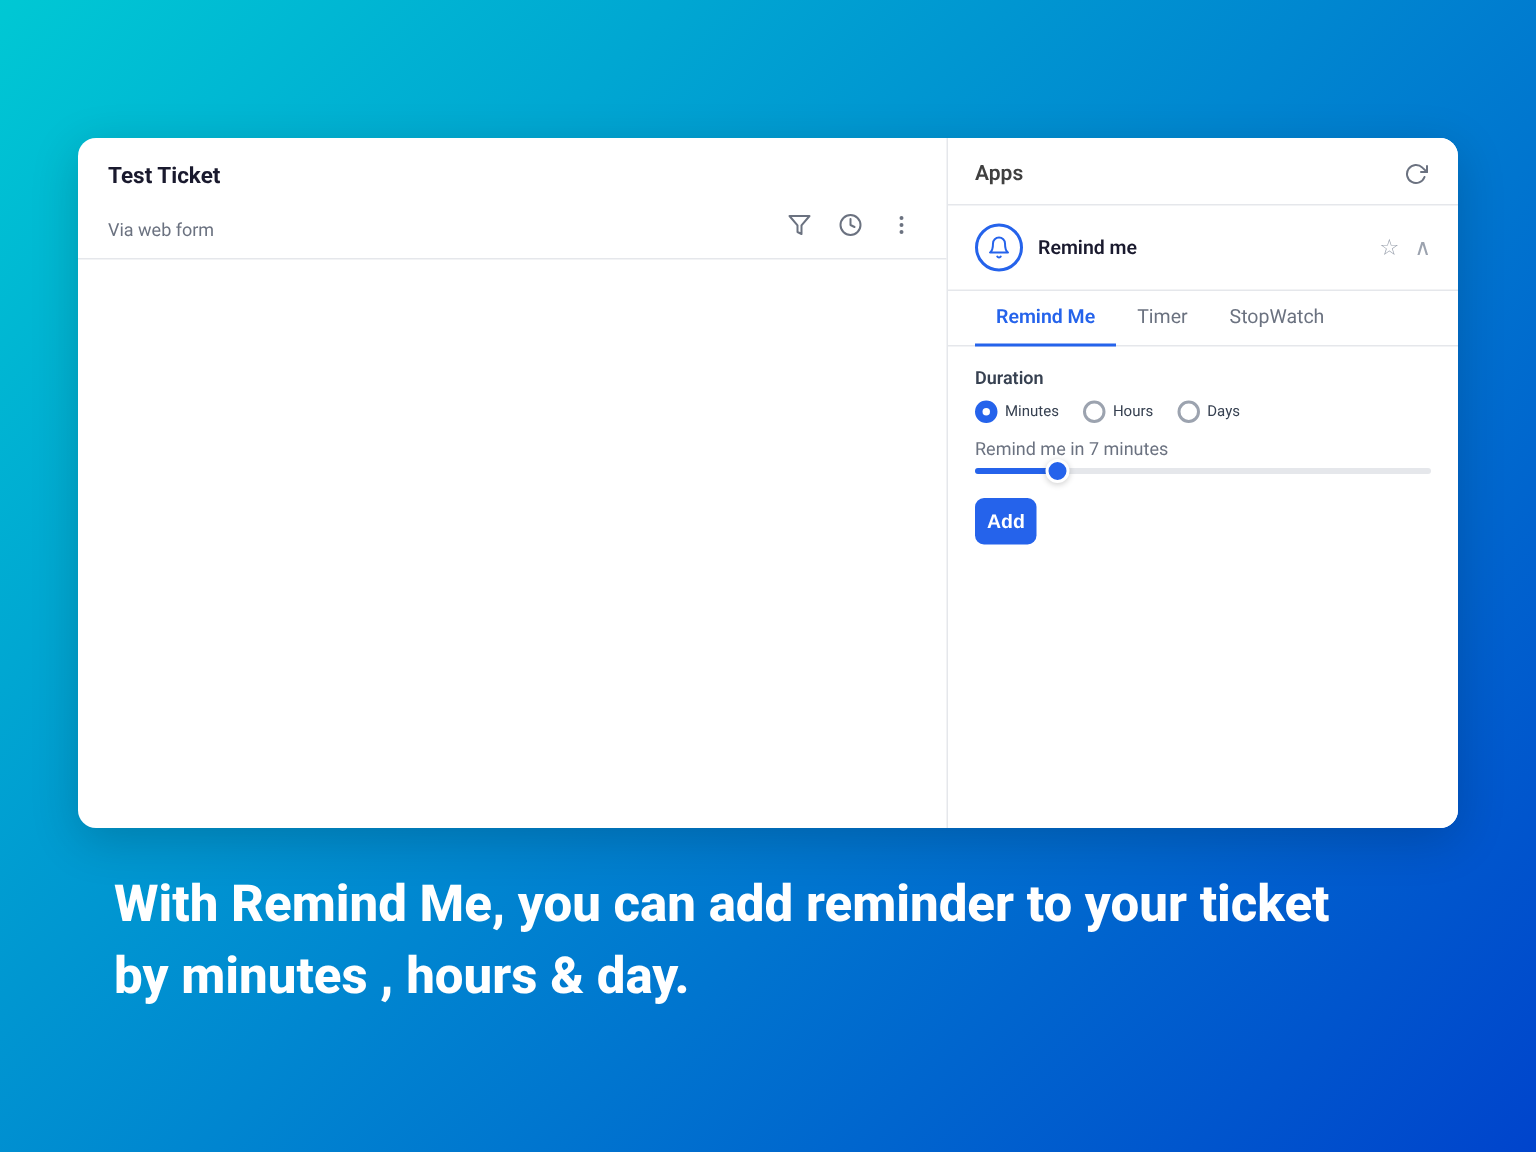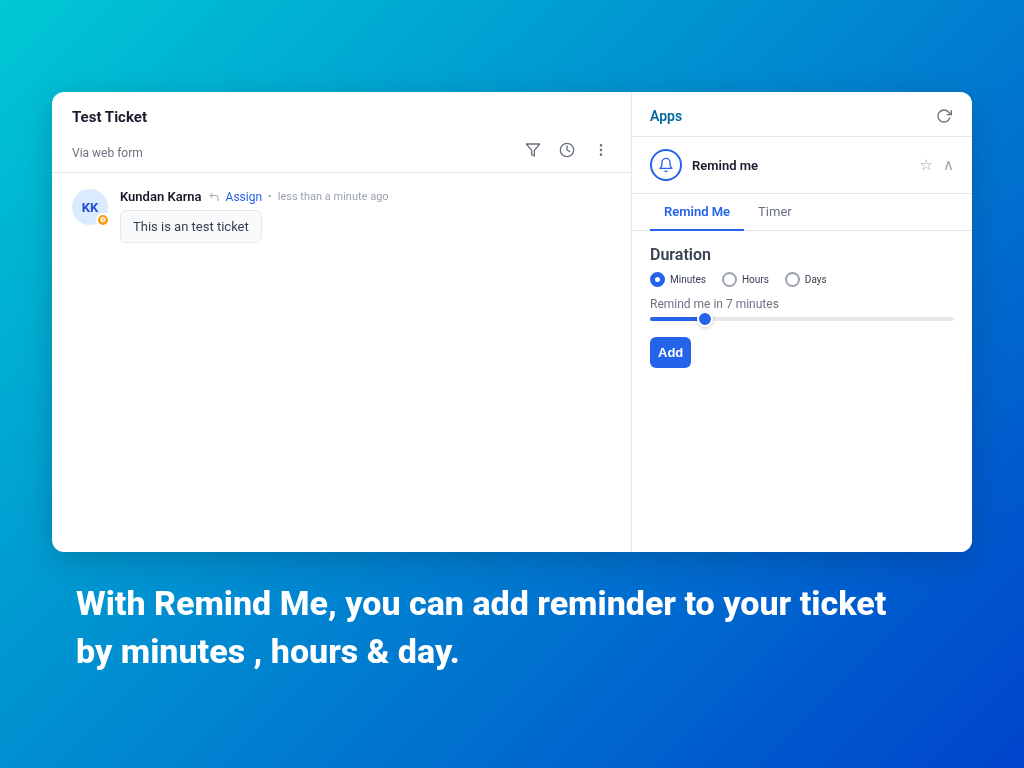--- a/index.html
+++ b/index.html
@@ -150,21 +150,21 @@
     .apps-header {
       padding: 14px 18px 10px;
       border-bottom: 1px solid #e5e7eb;
       display: flex;
       align-items: center;
       justify-content: space-between;
     }
     .apps-title {
       font-size: 14px;
       font-weight: 600;
-      color: #0369a1;
+      color: #404040;
     }
     .apps-refresh {
       color: #6b7280;
       font-size: 15px;
       cursor: pointer;
     }
 
     .remind-section {
       padding: 12px 18px;
       border-bottom: 1px solid #e5e7eb;
@@ -228,21 +228,21 @@
       flex: 1;
       overflow-y: auto;
     }
     .form-section-title {
       font-size: 13px;
       font-weight: 600;
       color: #1a1a2e;
       margin-bottom: 10px;
     }
     .form-label {
-      font-size: 16px;
+      font-size: 12px;
       font-weight: 600;
       color: #374151;
       margin-bottom: 8px;
     }
     .radio-group {
       display: flex;
       gap: 16px;
       align-items: center;
       margin-bottom: 10px;
     }
@@ -364,41 +364,20 @@
         </button>
         <button class="icon-btn">
           <svg width="16" height="16" viewBox="0 0 24 24" fill="none" stroke="currentColor" stroke-width="2" stroke-linecap="round" stroke-linejoin="round">
               <circle cx="12" cy="5" r="1"></circle>
               <circle cx="12" cy="12" r="1"></circle>
               <circle cx="12" cy="19" r="1"></circle>
             </svg>
         </button>
       </div>
     </div>
-    <div class="ticket-body">
-      <div class="message-row">
-        <div class="avatar">
-          KK
-          <div class="avatar-badge">⚙</div>
-        </div>
-        <div class="message-content">
-          <div class="message-meta">
-            <span class="message-author">Kundan Karna</span>
-            <svg width="12" height="12" viewBox="0 0 24 24" fill="none" stroke="#9ca3af" stroke-width="2">
-                <polyline points="9 14 4 9 9 4"></polyline>
-                <path d="M20 20v-7a4 4 0 0 0-4-4H4"></path>
-              </svg>
-            <a class="message-assign">Assign</a>
-            <span class="message-dot">•</span>
-            <span class="message-time">less than a minute ago</span>
-          </div>
-          <span class="message-text">This is an test ticket</span>
-        </div>
-      </div>
-    </div>
   </div>
 
   <div class="right-panel">
     <div class="apps-header">
       <span class="apps-title">Apps</span>
       <button class="apps-refresh icon-btn">
         <svg width="16" height="16" viewBox="0 0 24 24" fill="none" stroke="currentColor" stroke-width="2" stroke-linecap="round" stroke-linejoin="round">
             <polyline points="23 4 23 10 17 10"></polyline>
             <path d="M20.49 15a9 9 0 1 1-2.12-9.36L23 10"></path>
           </svg>
@@ -417,20 +396,21 @@
       </div>
       <div class="remind-icons">
         <span class="remind-star">☆</span>
         <span class="remind-chevron">∧</span>
       </div>
     </div>
 
     <div class="tabs-row">
       <div class="tab active">Remind Me</div>
       <div class="tab">Timer</div>
+      <div class="tab">StopWatch</div>
     </div>
 
     <div class="reminder-form">
 
       <div class="form-label">Duration</div>
       <div class="radio-group">
         <label class="radio-item">
           <div class="radio-circle selected"></div>
           <span>Minutes</span>
         </label>

